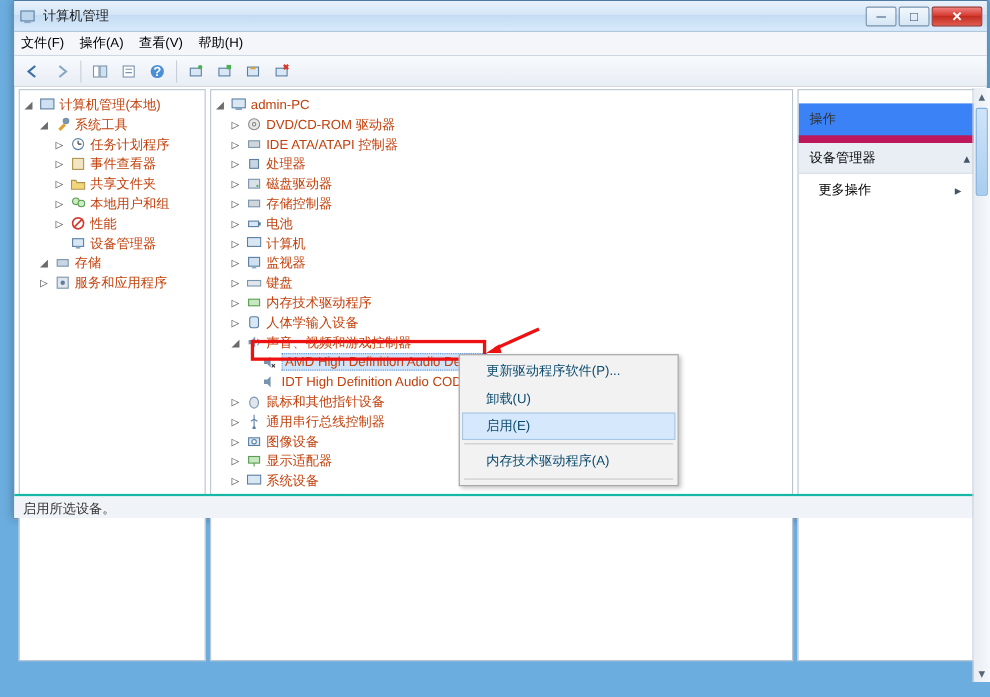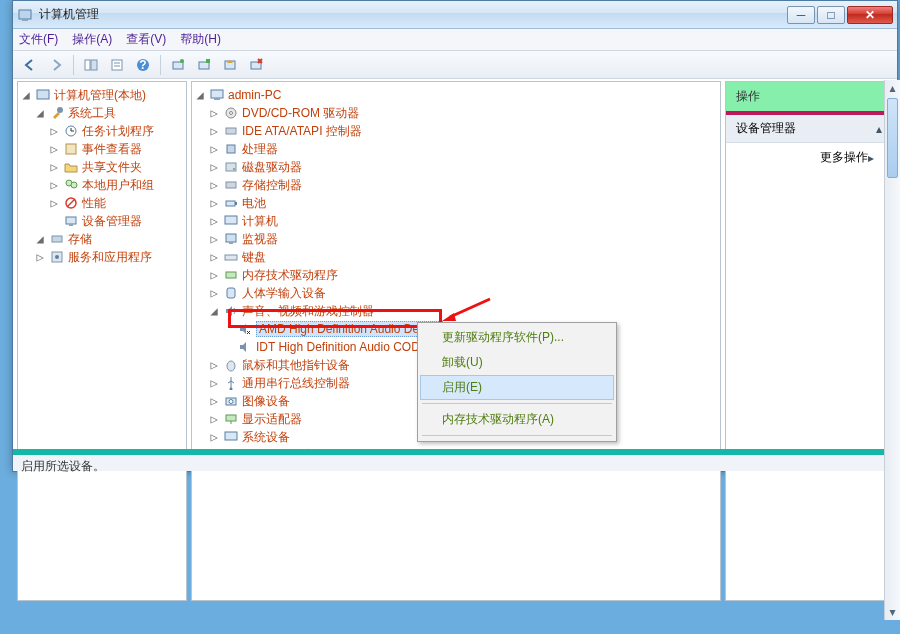--- a/index.html
+++ b/index.html
@@ -8,21 +8,21 @@
 .window { position: absolute; left: 12px; top: 0; width: 886px; height: 472px; background: #fff; border: 1px solid #4d7aa3; box-shadow: 0 0 8px rgba(0,0,0,.3); }
 
 .titlebar { height: 28px; background: linear-gradient(#e8f1fb, #d4e6f7 45%, #c3dbf2 46%, #d9eafb); display: flex; align-items: center; padding: 0 4px; border-bottom: 1px solid #a0bdd8; }
 .titlebar .icon { width: 16px; height: 16px; margin-right: 6px; }
 .titlebar .title { flex: 1; color: #1a1a1a; }
 .winbtns { display: flex; gap: 2px; }
 .winbtn { width: 28px; height: 18px; border: 1px solid #7a94ad; border-radius: 2px; background: linear-gradient(#f2f7fc,#d6e6f5); display:flex; align-items:center; justify-content:center; color:#2b4b6b; }
 .winbtn.close { background: linear-gradient(#f08080,#d43b2e 45%,#c12a1d 46%,#e05a4e); border-color:#9c2c22; color:#fff; width:46px; font-weight:bold; }
 
 .menubar { height: 22px; padding: 2px 6px; display:flex; gap:14px; align-items:center; background:#f4f6fa; border-bottom:1px solid #d0d7e0; }
-.menubar span { color:#4c1d95; }
+.menubar span { color:#000000; }
 
 .toolbar { height: 28px; display:flex; align-items:center; gap:4px; padding:2px 6px; background:linear-gradient(#f7fafd,#e9eef5); border-bottom:1px solid #cfd6df; }
 .tbtn { width:22px; height:22px; border:1px solid transparent; border-radius:2px; display:flex; align-items:center; justify-content:center; }
 .tsep { width:1px; height:20px; background:#c7cfd8; margin:0 2px; }
 
 .body { position:absolute; top:80px; left:4px; right:4px; height:520px; display:flex; gap:4px; }
 .pane { border:1px solid #b9c4d1; background:#fff; overflow:auto; }
 .left { width:170px; }
 .mid { flex:1; position:relative; }
 .right { width:168px; }
@@ -31,30 +31,30 @@
 .node { display:flex; align-items:center; height:18px; white-space:nowrap; }
 .exp { width:12px; text-align:center; color:#6c6c6c; font-family:monospace; cursor:default; }
 .ic { width:16px; height:16px; margin:0 3px; display:inline-flex; align-items:center; justify-content:center; }
 .lbl { color:#c2410c; }
 .lbl.sel { background:#cfe4fa; border:1px dotted #6a9ed6; padding:0 2px; }
 .ind1 { padding-left:14px; } .ind2 { padding-left:28px; }
 
 .redbox { position:absolute; border:3px solid #e11; pointer-events:none; }
 
 .ctxmenu { position:absolute; background:#f2f2f2; border:1px solid #a0a0a0; box-shadow:2px 2px 4px rgba(0,0,0,.25); padding:2px; min-width:200px; }
-.ctxmenu .item { padding:4px 22px; color:#4d7c0f; }
+.ctxmenu .item { padding:4px 22px; color:#0c4a6e; }
 .ctxmenu .item.hi { background:#d6e8fb; border:1px solid #a7c7e7; padding:3px 21px; }
 .ctxmenu .sep { height:1px; background:#c8c8c8; margin:3px 2px; }
 
 .actions { }
-.actions .hdr { padding:6px 10px; background:#86efac; border-bottom:4px solid #be185d; color:#333; }
+.actions .hdr { padding:6px 10px; background:#3b82f6; border-bottom:7px solid #be185d; color:#333;margin-top:12px; }
 .actions .sec { padding:5px 10px; background:#e9eef5; border-bottom:1px solid #d6dde6; display:flex; justify-content:space-between; align-items:center; }
-.actions .row { padding:6px 18px; display:flex; justify-content:flex-end; align-items:center; }
-
-.statusbar { position:absolute; left:0; right:0; bottom:0; height:22px; padding:3px 8px; background:#f0f3f7; border-top:6px solid #14b8a6; color:#333; }
+.actions .row { padding:6px 18px; display:flex; justify-content:space-between; align-items:center; }
+
+.statusbar { position:absolute; left:0; right:0; bottom:0; height:22px; padding:3px 8px; background:#f0f3f7; border-top:2px solid #14b8a6; color:#333; }
 
 .scrollbar-v { position:absolute; right:0; top:80px; width:16px; height:540px; background:linear-gradient(90deg,#e8edf3,#f5f8fc); border-left:1px solid #c8d0da; }
 .scrollbar-v .thumb { position:absolute; left:2px; right:2px; top:18px; height:80px; background:linear-gradient(#cfe4f9,#a9cdef); border:1px solid #7eaedb; border-radius:2px; }
 .scrollbar-v .arr { position:absolute; left:0; right:0; height:16px; display:flex; align-items:center; justify-content:center; color:#567; }
 .scrollbar-v .arr.up{top:0} .scrollbar-v .arr.dn{bottom:0}
 
 svg { display:block; }
 </style>
 </head>
 <body>

